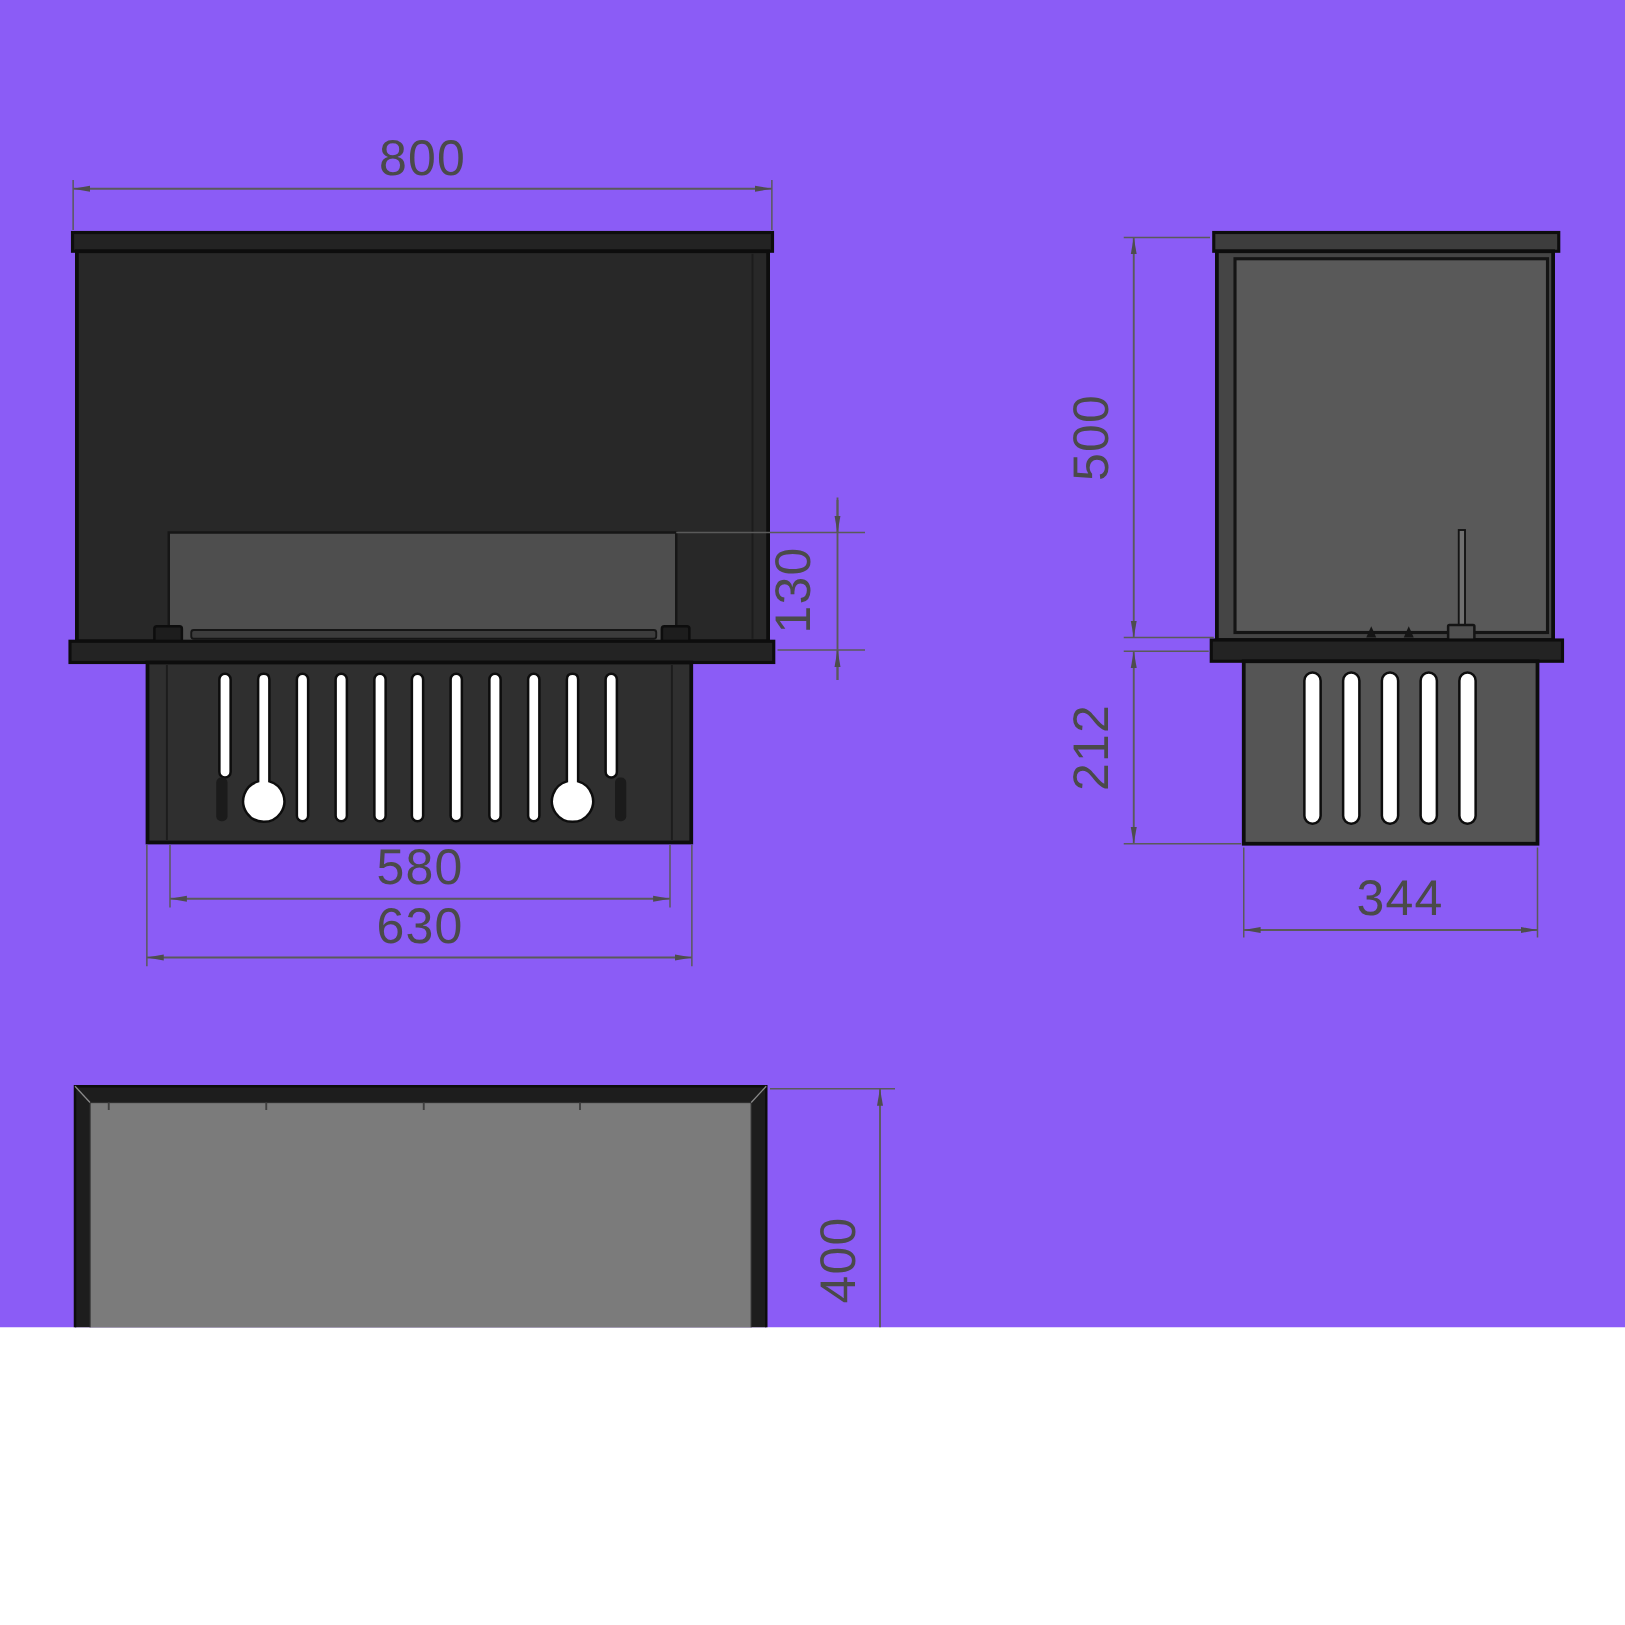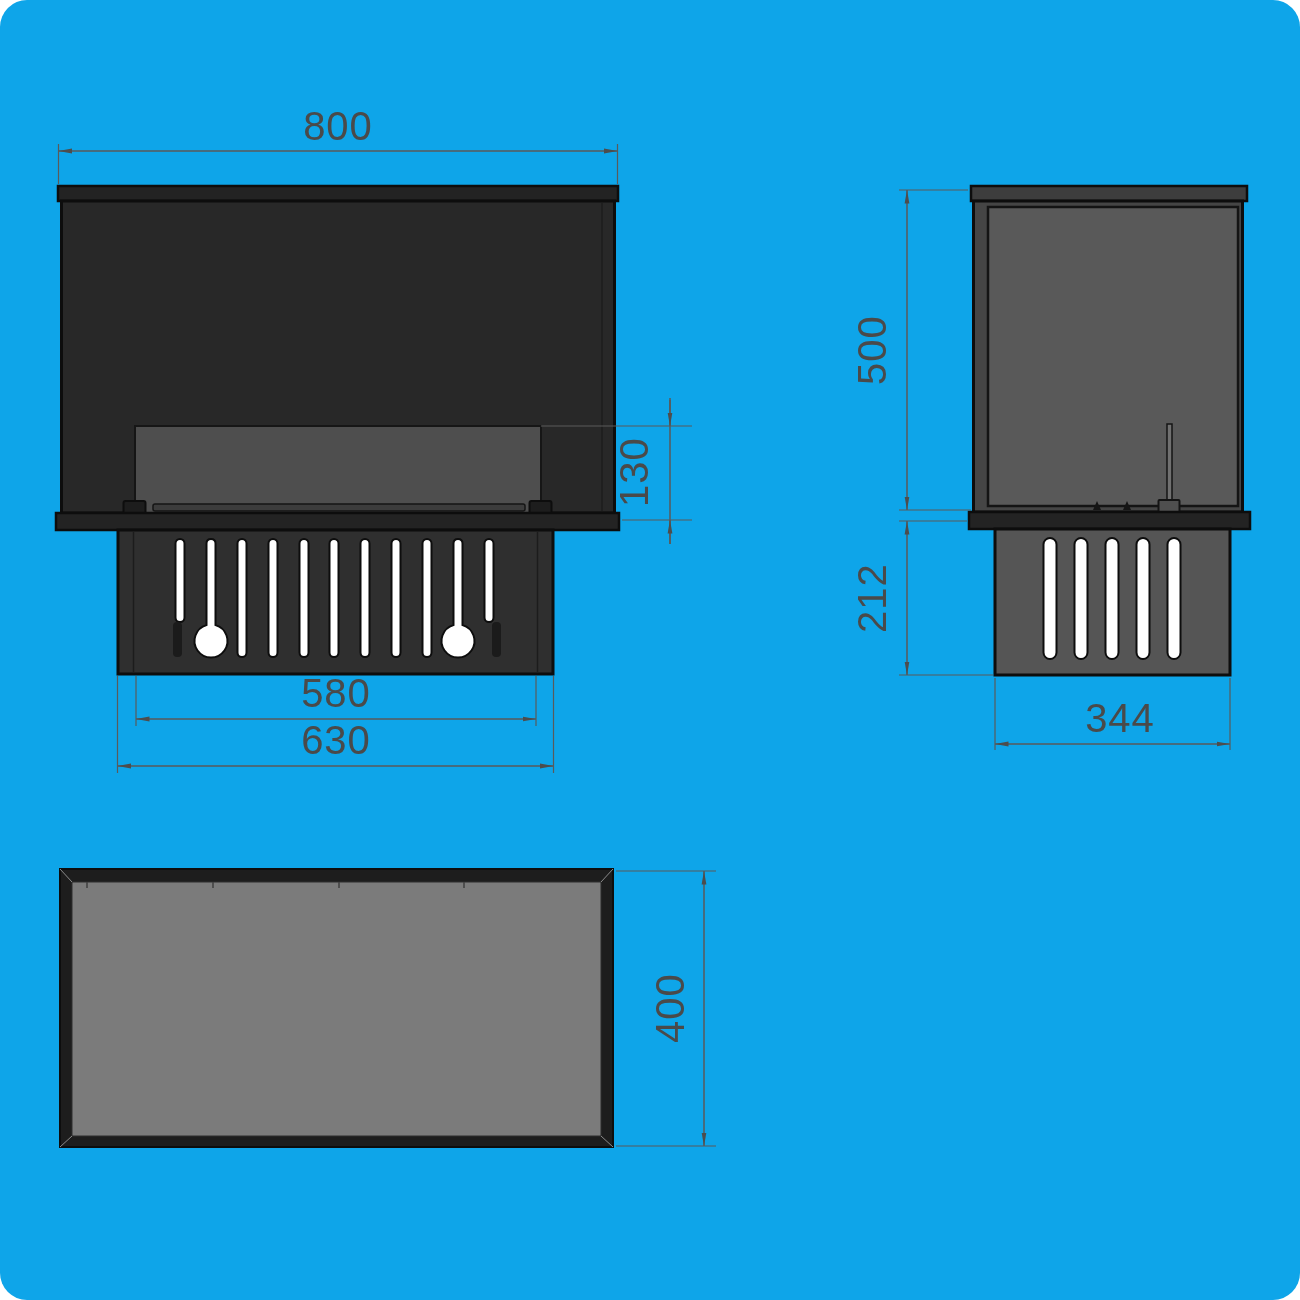--- a/index.html
+++ b/index.html
@@ -1,22 +1,21 @@
 <!DOCTYPE html>
 <html><head>
 <meta charset="utf-8">
 <style>
   html,body{margin:0;padding:0;background:#ffffff;}
   .canvas{
     position:relative;
-    width:1300px;height:1300px;
-    background:#0ea5e9;
+    width:1300px;height:1062px;
+    background:#8b5cf6;
     font-family:"Liberation Sans", sans-serif;
     overflow:hidden;
-    border-radius:27px;
   }
   svg{display:block;}
   text{
     fill:#4a4a4a;
     font-family:"Liberation Sans", sans-serif;
     font-size:40px;
     letter-spacing:1px;
   }
   .dimline{stroke:#5a5a5a;stroke-width:1.5;fill:none;}
   .extline{stroke:#5a5a5a;stroke-width:1.2;fill:none;}

